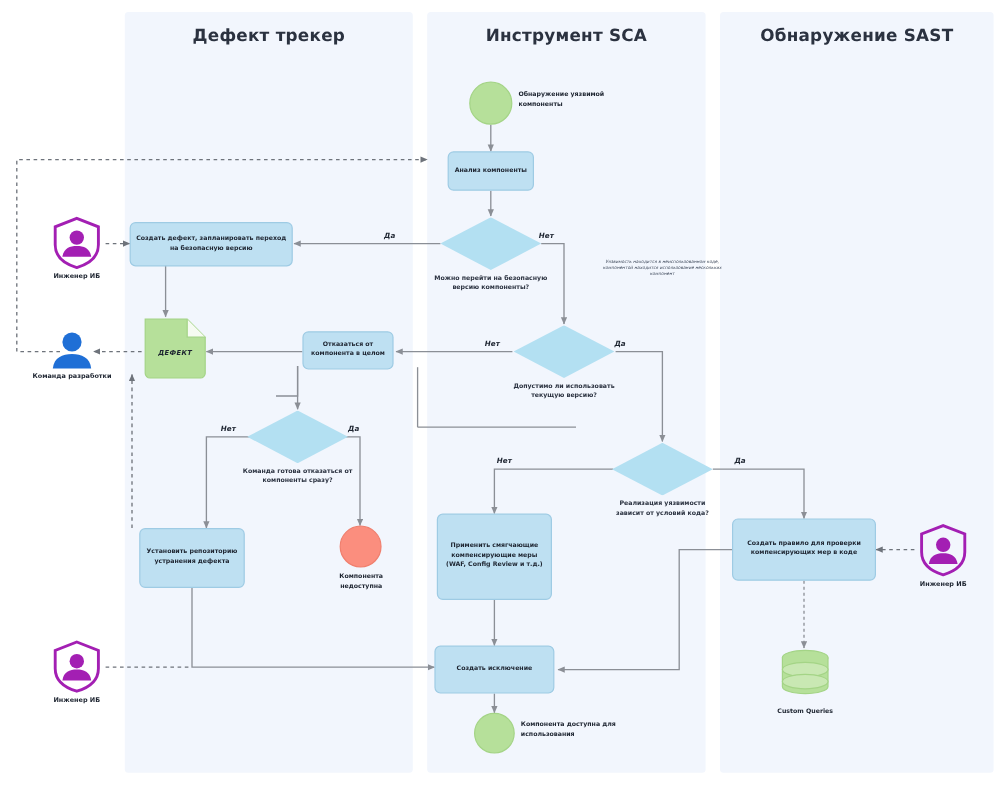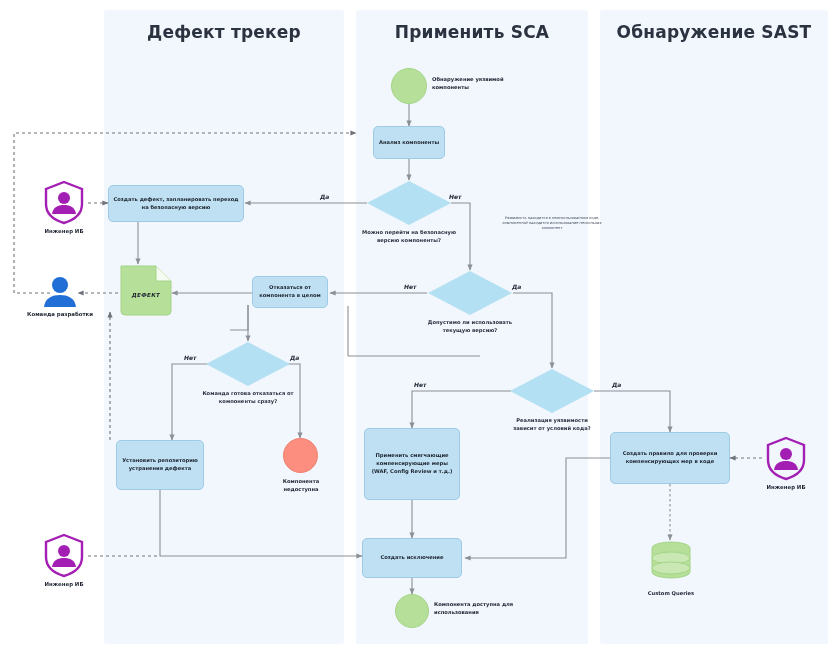--- a/index.html
+++ b/index.html
@@ -1,20 +1,20 @@
 <!DOCTYPE html>
 <html><head>
 <meta charset="utf-8">
 <style>
   html,body{margin:0;padding:0;background:#ffffff;}
   body{width:831px;height:658px;position:relative;overflow:hidden;
        font-family:"DejaVu Sans","Liberation Sans",sans-serif;color:#2b3240;}
   #canvas{position:absolute;left:0;top:0;width:831px;height:658px;}
   .lane{position:absolute;background:#f2f6fd;border-radius:3px;}
-  .lane-title{position:absolute;text-align:center;font-size:17px;font-weight:700;color:#2b3240;letter-spacing:.2px;}
+  .lane-title{position:absolute;text-align:center;font-size:14px;font-weight:700;color:#2b3240;letter-spacing:.2px;}
   .node{position:absolute;box-sizing:border-box;display:flex;align-items:center;justify-content:center;text-align:center;}
   .proc{background:#bee0f2;border:1px solid #9ecbe4;border-radius:5px;
         font-size:5.2px;line-height:1.5;color:#1d2430;padding:2px 3px;font-weight:600;}
   .diamond{background:#b3e0f2;border:1px solid #9ccfe6;}
   .circle{border-radius:50%;}
   .green-c{background:#b6e09a;border:1px solid #a4d486;}
   .red-c{background:#fb8e7e;border:1px solid #f07f6e;}
   .sidelabel{position:absolute;font-size:5.2px;line-height:1.5;font-weight:600;color:#1d2430;}
   .edgelabel{position:absolute;font-size:6px;font-style:italic;color:#1d2430;font-weight:600;}
   .note{position:absolute;font-size:3.6px;line-height:1.45;font-style:italic;color:#3a4557;
@@ -31,21 +31,21 @@
 </head>
 <body>
 
 <div id="canvas">
 
   <div class="lane" style="left:104px;top:10px;width:240px;height:634px;"></div>
   <div class="lane" style="left:356px;top:10px;width:232px;height:634px;"></div>
   <div class="lane" style="left:600px;top:10px;width:228px;height:634px;"></div>
 
   <div class="lane-title" style="left:104px;top:22px;width:240px;">Дефект трекер</div>
-  <div class="lane-title" style="left:356px;top:22px;width:232px;">Применить SCA</div>
+  <div class="lane-title" style="left:356px;top:22px;width:232px;">Инструмент SCA</div>
   <div class="lane-title" style="left:600px;top:22px;width:228px;">Обнаружение SAST</div>
 
   <svg width="831" height="658">
     <defs>
       <marker id="arr" markerWidth="7" markerHeight="7" refX="5.6" refY="2.6" orient="auto" markerUnits="userSpaceOnUse">
         <path d="M0,0 L6,2.6 L0,5.2 z" fill="#8b8f96"></path>
       </marker>
       <marker id="arrd" markerWidth="7" markerHeight="7" refX="5.6" refY="2.6" orient="auto" markerUnits="userSpaceOnUse">
         <path d="M0,0 L6,2.6 L0,5.2 z" fill="#6e737b"></path>
       </marker>

